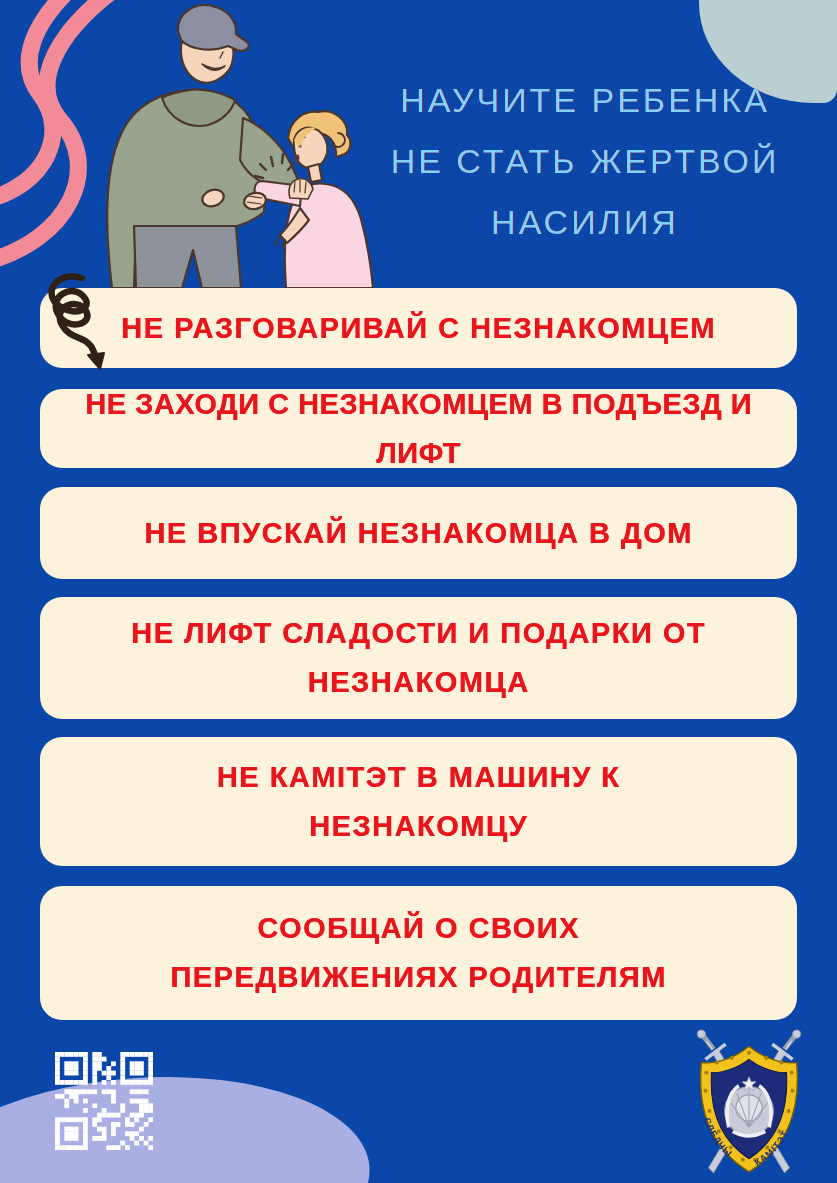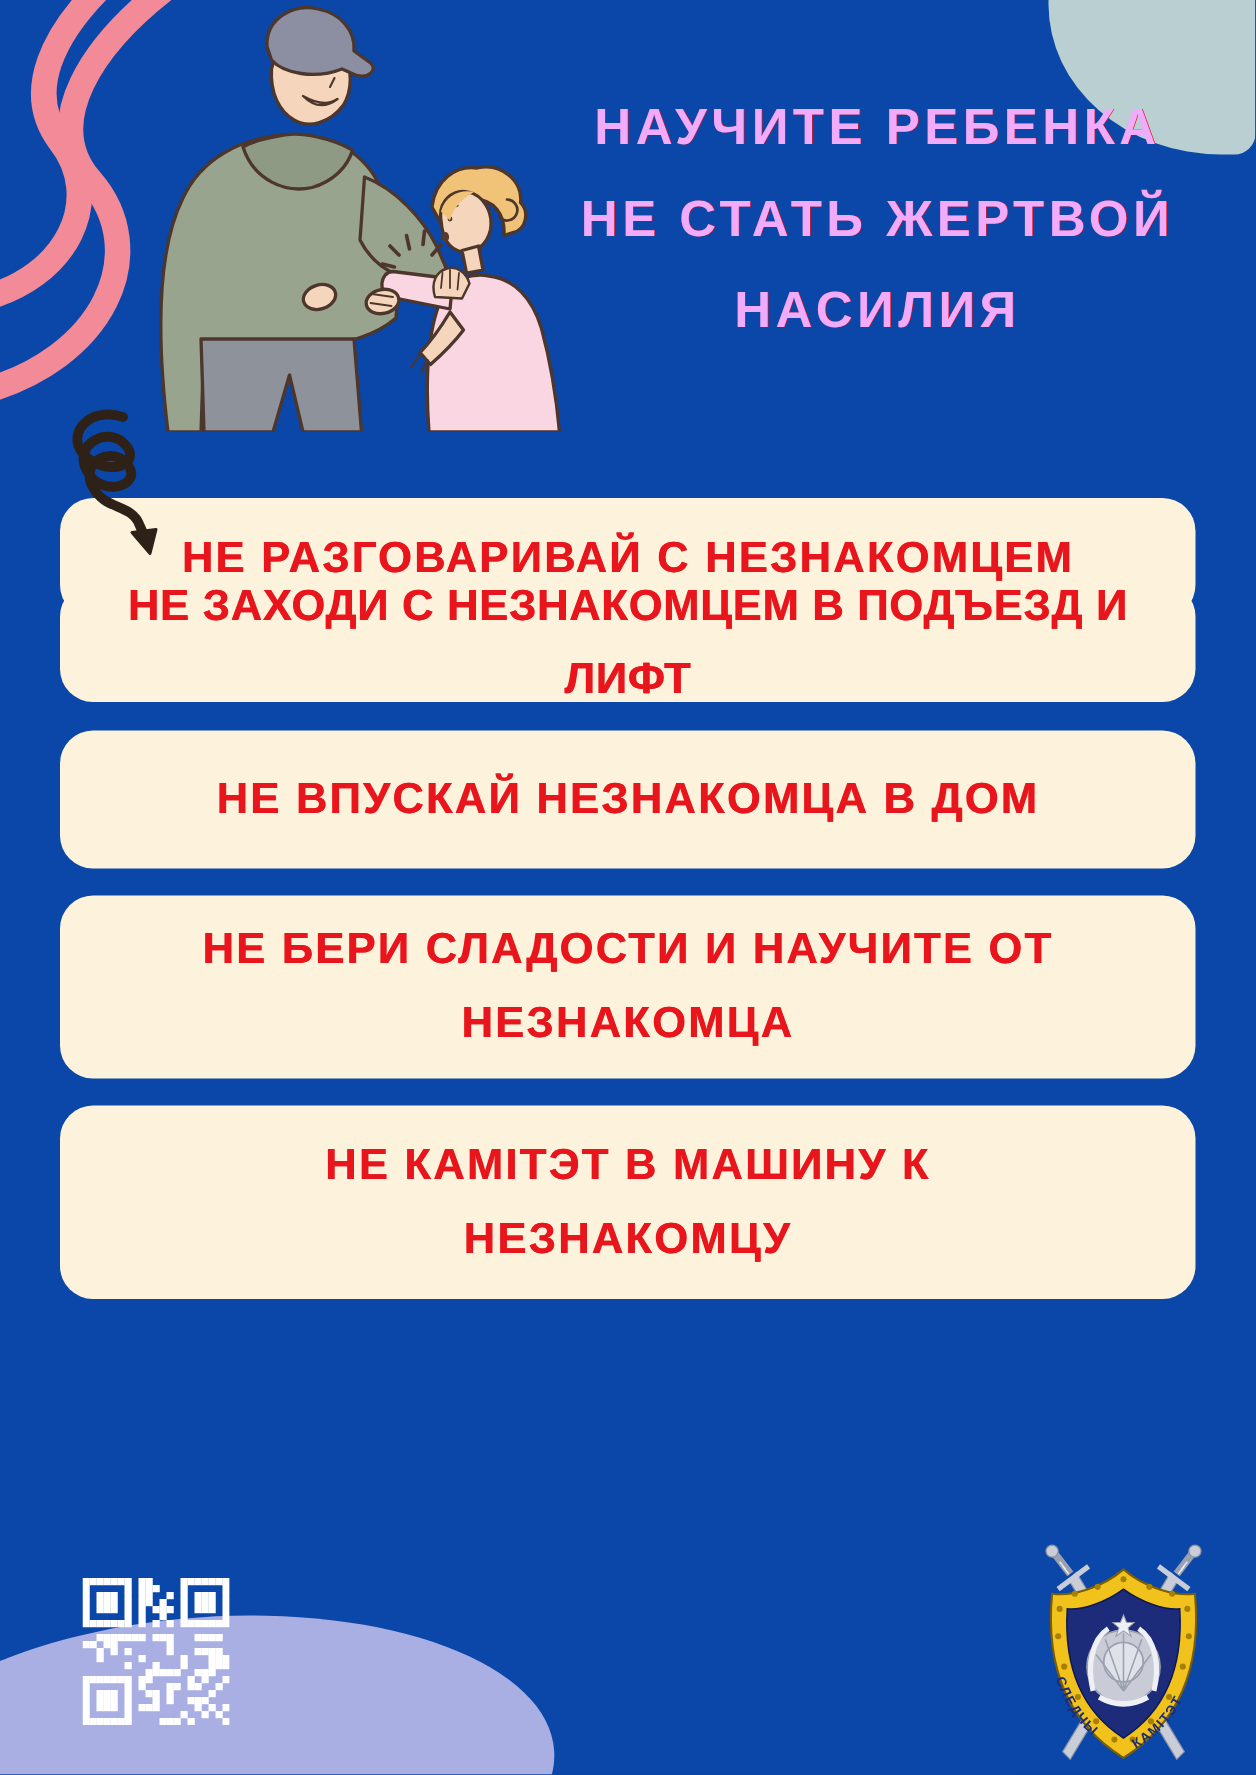--- a/index.html
+++ b/index.html
@@ -25,23 +25,23 @@
     width: 460px; height: 210px;
     background: #a9afe2;
     border-radius: 50%;
     transform: rotate(-4deg);
     z-index: 1;
   }
   .waves { position: absolute; left: 0; top: 0; z-index: 2; }
   .illustration { position: absolute; left: 50px; top: 0; z-index: 3; }
   
   .title {
-    position: absolute; left: 360px; top: 55px; width: 450px;
-    color: #f0abfc;
-    font-size: 34px; font-weight: bold;
+    position: absolute; left: 360px; top: 70px; width: 450px;
+    color: #7dd3fc;
+    font-size: 34px; font-weight: normal;
     letter-spacing: 3px;
     line-height: 61px;
     text-align: center;
     white-space: pre-line;
     z-index: 4;
     text-shadow: 0.5px 0 #e8161c;
   }
   
   .card {
     position: absolute; left: 40px; width: 757px;
@@ -54,21 +54,21 @@
     color: #e8161c;
     font-weight: bold;
     font-size: 29px;
     letter-spacing: 1.5px;
     line-height: 49px;
     text-align: center;
     white-space: pre-line;
     text-shadow: 0.4px 0 #e8161c;
     padding: 0 18px;
   }
-  .c1 { top: 288px; height: 80px; margin-top: 44px; }
+  .c1 { top: 288px; height: 80px; }
   .c2 { top: 389px; height: 79px; }
   .c2 .rule-text { letter-spacing: 0.5px; }
   .c3 { top: 487px; height: 92px; }
   .c4 { top: 597px; height: 122px; }
   .c5 { top: 737px; height: 129px; }
   .c6 { top: 886px; height: 134px; }
   .scribble { position: absolute; left: 36px; top: 268px; z-index: 6; }
   .qr { position: absolute; left: 55px; top: 1052px; z-index: 6; }
   .emblem { position: absolute; left: 687px; top: 1028px; z-index: 6; }
   .emblem-label { font-family: "Liberation Sans", sans-serif; font-weight: bold; font-size: 9px; letter-spacing: 1px; fill: #1c2b7a; }
@@ -151,26 +151,30 @@
   <div class="card c1">
     <div class="rule-text">НЕ РАЗГОВАРИВАЙ С НЕЗНАКОМЦЕМ</div>
   </div>
   <div class="card c3">
     <div class="rule-text">НЕ ВПУСКАЙ НЕЗНАКОМЦА В ДОМ</div>
   </div>
   <div class="card c2">
     <div class="rule-text">НЕ ЗАХОДИ С НЕЗНАКОМЦЕМ В ПОДЪЕЗД И ЛИФТ</div>
   </div>
   <div class="card c4">
-    <div class="rule-text">НЕ БЕРИ СЛАДОСТИ И НАУЧИТЕ ОТ
+    <div class="rule-text">НЕ ЛИФТ СЛАДОСТИ И ПОДАРКИ ОТ
 НЕЗНАКОМЦА</div>
   </div>
   <div class="card c5">
     <div class="rule-text">НЕ КАМІТЭТ В МАШИНУ К
 НЕЗНАКОМЦУ</div>
+  </div>
+  <div class="card c6">
+    <div class="rule-text">СООБЩАЙ О СВОИХ
+ПЕРЕДВИЖЕНИЯХ РОДИТЕЛЯМ</div>
   </div>
 
   <svg class="scribble" width="96" height="116" viewBox="0 0 96 116">
     <path d="M46 10 C22 2 6 24 22 37 C38 50 58 41 48 29 C37 15 12 28 22 46 C32 64 58 56 50 43 C41 28 16 39 26 57 C34 72 52 68 57 82 L61 91" fill="none" stroke="#2e2118" stroke-width="6.5" stroke-linecap="round"></path>
     <path d="M52 87 L68 85 L64 101 Z" fill="#2e2118" stroke="#2e2118" stroke-width="2" stroke-linejoin="round"></path>
   </svg>
 
   <svg id="qr-svg" class="qr" width="98" height="98" viewBox="0 0 98 98">
       <rect x="0.00" y="0.00" width="4.82" height="4.82" fill="#ffffff"></rect>
       <rect x="4.67" y="0.00" width="4.82" height="4.82" fill="#ffffff"></rect>

